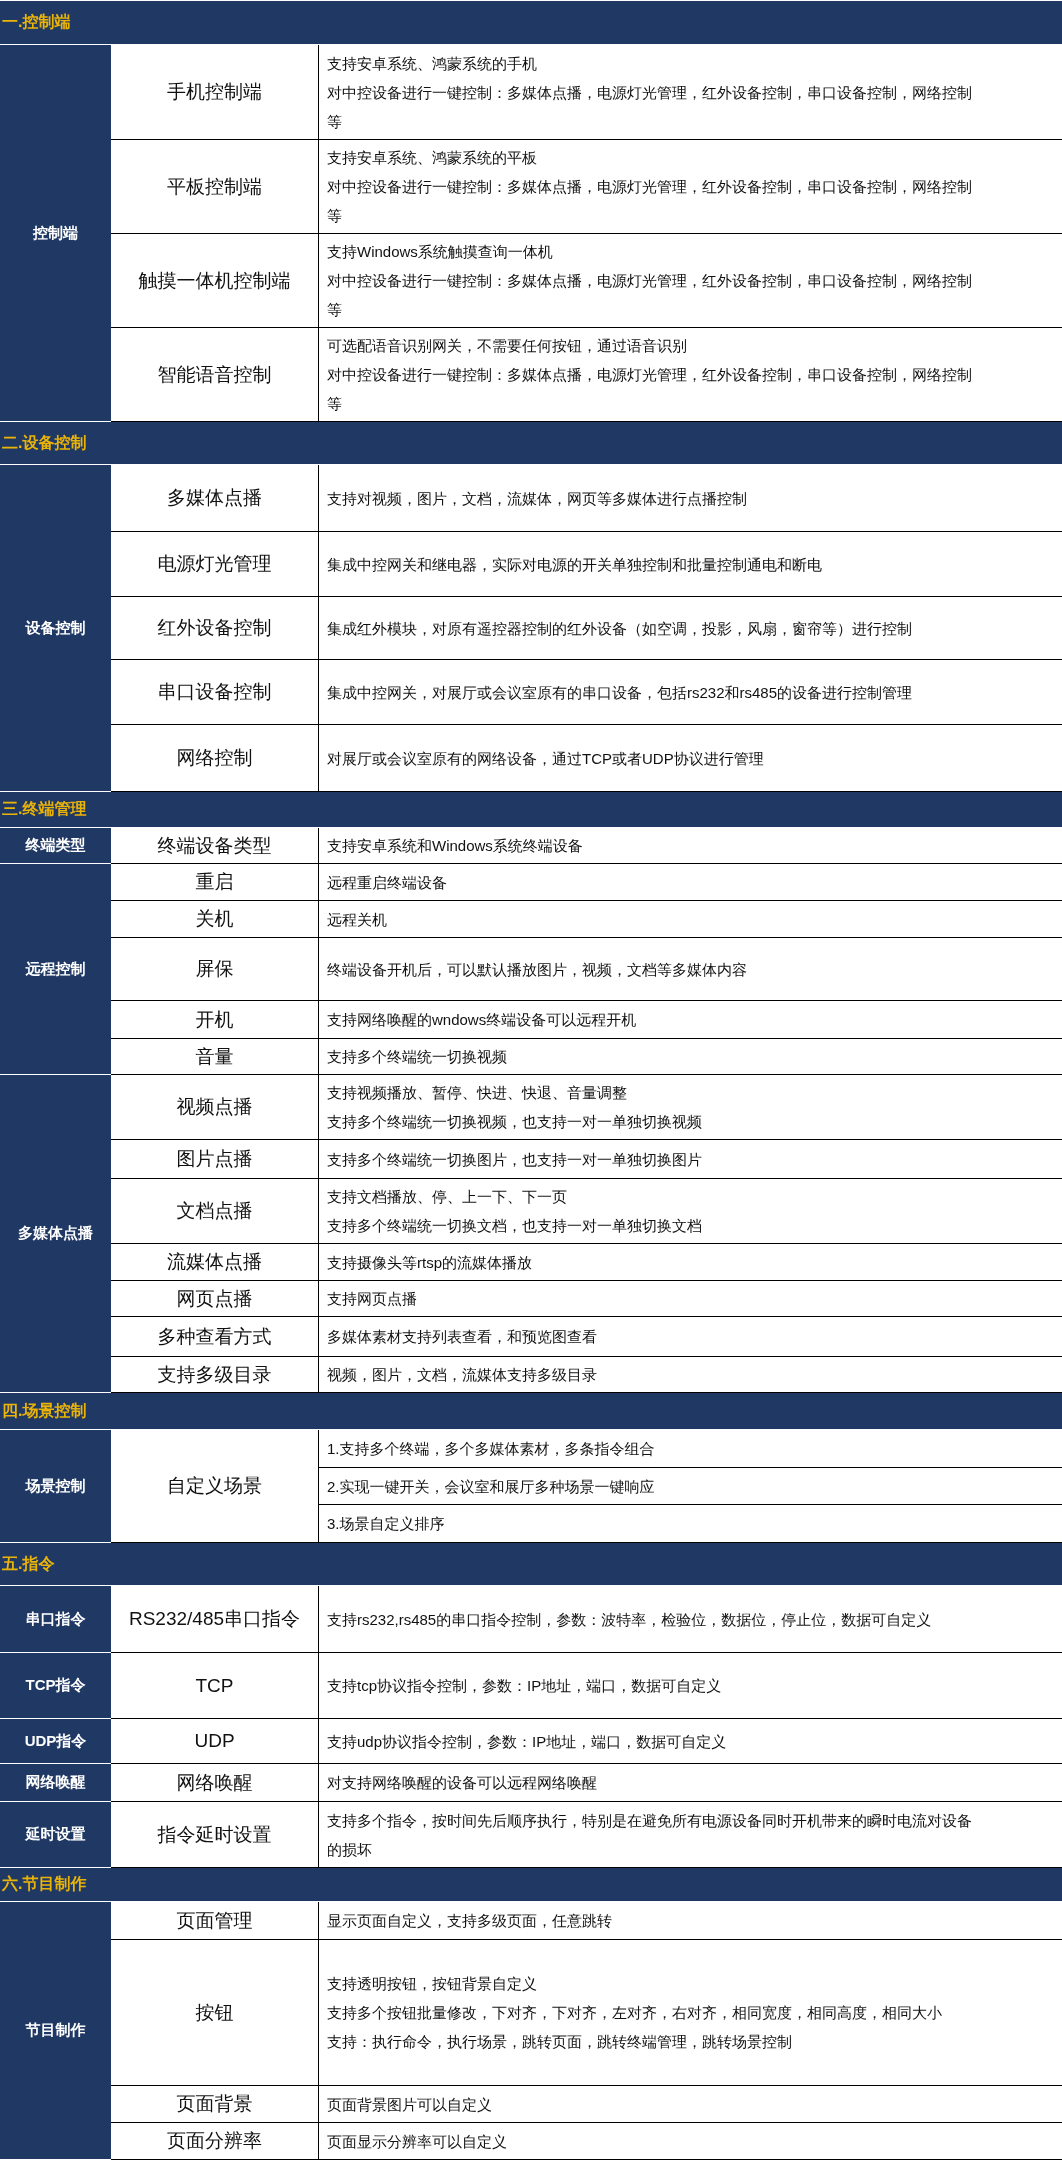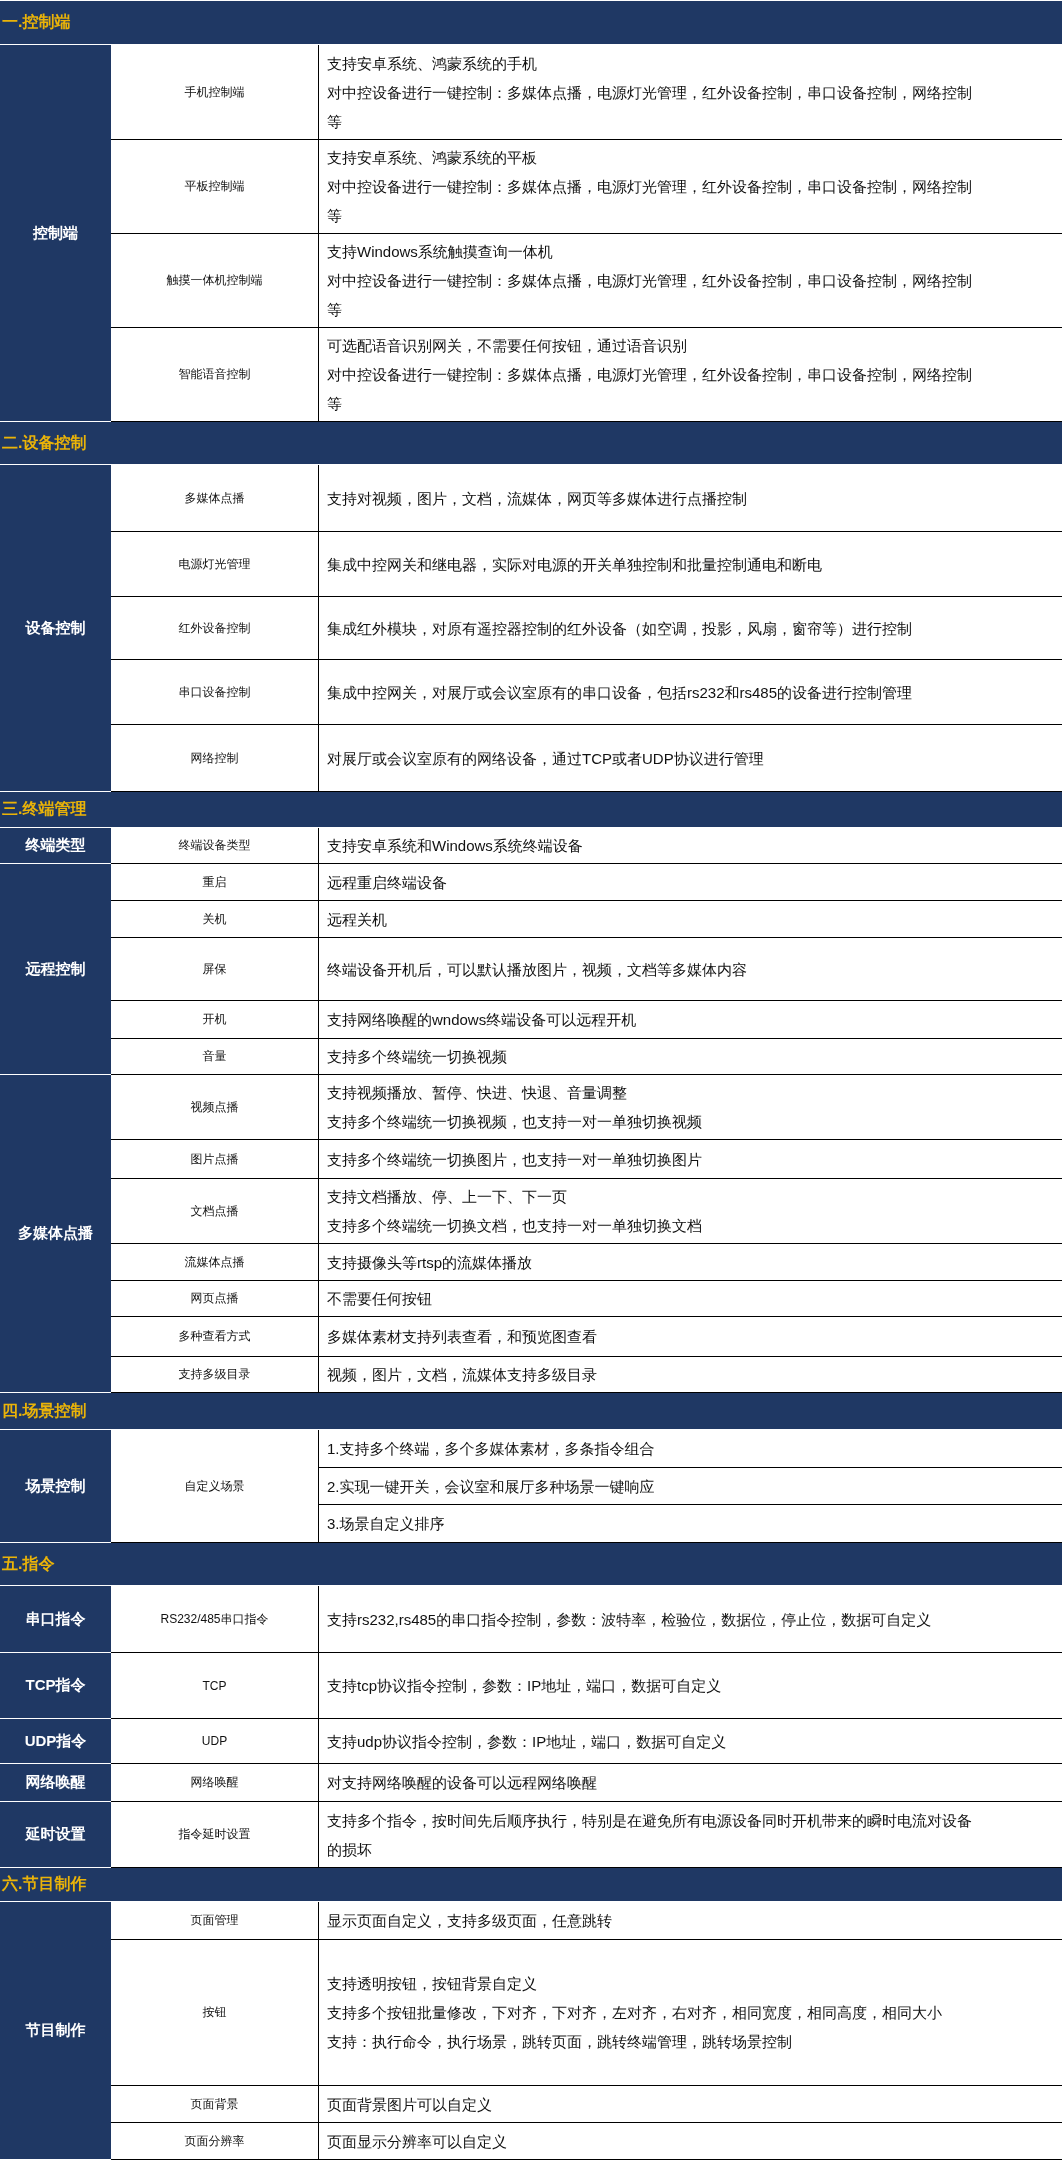--- a/index.html
+++ b/index.html
@@ -12,21 +12,21 @@
     background:var(--navy); color:#eab308; font-weight:bold; font-size:16px;
     text-align:left; vertical-align:middle;
     border:1px solid #ffffff; border-left-color:var(--navy); border-right-color:var(--navy);
   }
   td.cat {
     background:var(--navy); color:#ffffff; font-weight:bold; font-size:15px;
     text-align:center; vertical-align:middle; padding:2px;
     border:1px solid #ffffff; border-left-color:var(--navy); border-right-color:var(--navy);
   }
   td.feat {
-    background:#ffffff; font-size:12px; text-align:center; vertical-align:middle;
+    background:#ffffff; font-size:19px; text-align:center; vertical-align:middle;
     border:1px solid var(--border); padding:2px 4px;
   }
   td.desc {
     background:#ffffff; font-size:15px; text-align:left; vertical-align:middle;
     border:1px solid var(--border); padding:3px 8px;margin-left:24px;
   }
   td.desc .line { line-height:29px; }
 </style>
 </head>
 <body>
@@ -173,21 +173,21 @@
         </tr>
         <tr style="height: 37px;">
           <td class="feat">流媒体点播</td>
           <td class="desc">
             <div class="line">支持摄像头等rtsp的流媒体播放</div>
           </td>
         </tr>
         <tr style="height: 36px;">
           <td class="feat">网页点播</td>
           <td class="desc">
-            <div class="line">不需要任何按钮</div>
+            <div class="line">支持网页点播</div>
           </td>
         </tr>
         <tr style="height: 40px;">
           <td class="feat">多种查看方式</td>
           <td class="desc">
             <div class="line">多媒体素材支持列表查看，和预览图查看</div>
           </td>
         </tr>
         <tr style="height: 35px;">
           <td class="feat">支持多级目录</td>

